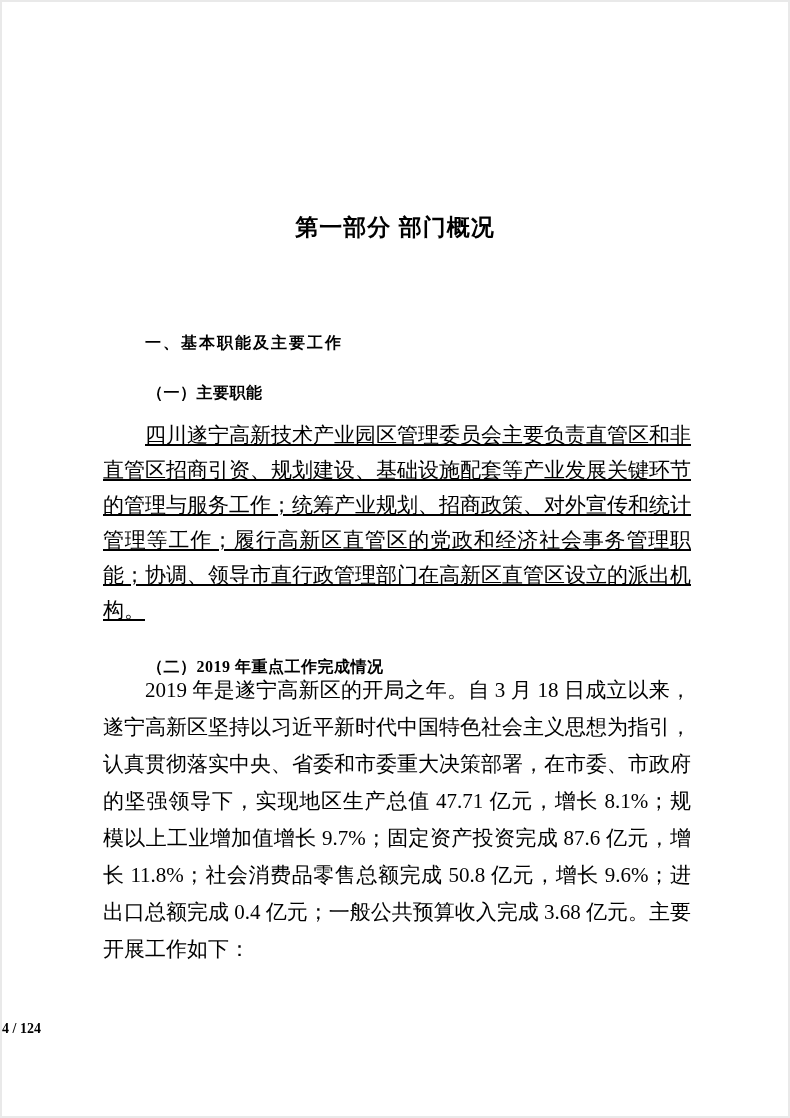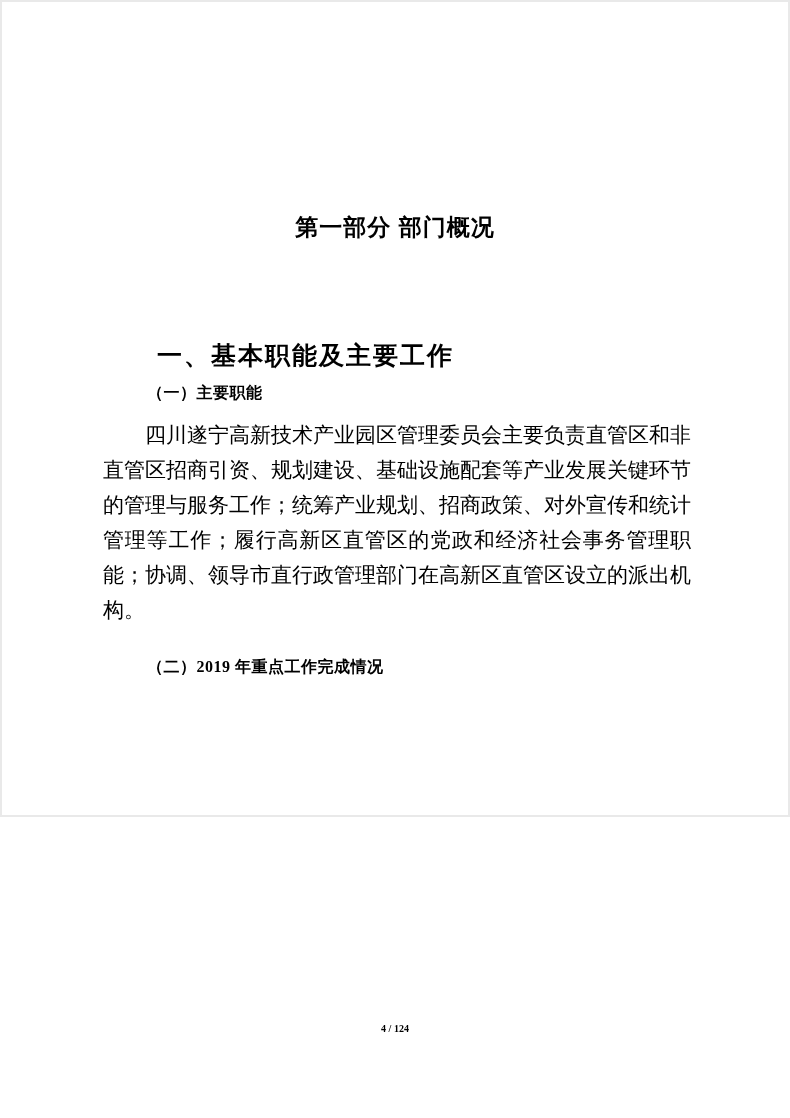--- a/index.html
+++ b/index.html
@@ -6,21 +6,21 @@
     margin: 0;
     padding: 0;
     width: 790px;
     height: 1118px;
     background: #ffffff;
     overflow: hidden;
   }
   .page {
     position: relative;
     width: 790px;
-    height: 817px;
+    height: 1118px;
     box-sizing: border-box;
     background: #ffffff;
     border: 2px solid #e9e9e9;
     color: #000000;
     padding-left: 33px;
   }
   .doc-title {
     position: absolute;
     top: 210px;
     left: 0;
@@ -30,23 +30,23 @@
     font-family: "Liberation Sans", "DejaVu Sans", sans-serif;
     font-size: 23px;
     font-weight: bold;
     letter-spacing: 1px;
     line-height: 30px;
   }
   .section-heading {
     position: absolute;
     top: 326px;
     left: 143px;
-    margin: 12px;
+    margin: 0;
     font-family: "Liberation Sans", "DejaVu Sans", sans-serif;
-    font-size: 25px;
+    font-size: 16px;
     font-weight: bold;
     letter-spacing: 2px;
     line-height: 30px;
   }
   .sub-heading {
     position: absolute;
     left: 145px;
     margin: 0;
     font-family: "Liberation Serif", "DejaVu Serif", serif;
     font-size: 16px;
@@ -62,45 +62,45 @@
     width: 588px;
     margin: 0;
     font-family: "Liberation Serif", "DejaVu Serif", serif;
     font-size: 21px;
     font-weight: normal;
     text-align: justify;
     text-align-last: left;
     text-indent: 2em;
     color: #000000;
   }
-  .body-para.para1 { top: 416px; line-height: 35px; }
+  .body-para.para1 { top: 416px; line-height: 35px; text-decoration: underline; }
   .body-para.para2 { top: 670px; line-height: 37px; }
   .page-number {
     position: absolute;
     top: 1019px;
     left: 0;
     width: 100%;
-    text-align: center;
     font-family: "Liberation Serif", "DejaVu Serif", serif;
-    font-size: 10px;
+    font-size: 14px;
     font-weight: bold;
     line-height: 16px;
   }
 </style>
 </head>
 <body>
 
 <div class="page">
 
   <h1 class="doc-title">第一部分 部门概况</h1>
 
   <h2 class="section-heading">一、基本职能及主要工作</h2>
 
   <h3 class="sub-heading sub1">（一）主要职能</h3>
 
   <p class="body-para para1">四川遂宁高新技术产业园区管理委员会主要负责直管区和非直管区招商引资、规划建设、基础设施配套等产业发展关键环节的管理与服务工作；统筹产业规划、招商政策、对外宣传和统计管理等工作；履行高新区直管区的党政和经济社会事务管理职能；协调、领导市直行政管理部门在高新区直管区设立的派出机构。</p>
 
   <h3 class="sub-heading sub2">（二）2019 年重点工作完成情况</h3>
 
+  <p class="body-para para2">2019 年是遂宁高新区的开局之年。自 3 月 18 日成立以来，遂宁高新区坚持以习近平新时代中国特色社会主义思想为指引，认真贯彻落实中央、省委和市委重大决策部署，在市委、市政府的坚强领导下，实现地区生产总值 47.71 亿元，增长 8.1%；规模以上工业增加值增长 9.7%；固定资产投资完成 87.6 亿元，增长 11.8%；社会消费品零售总额完成 50.8 亿元，增长 9.6%；进出口总额完成 0.4 亿元；一般公共预算收入完成 3.68 亿元。主要开展工作如下：</p>
 
   <div class="page-number">4 / 124</div>
 
 </div>
 
 </body></html>

